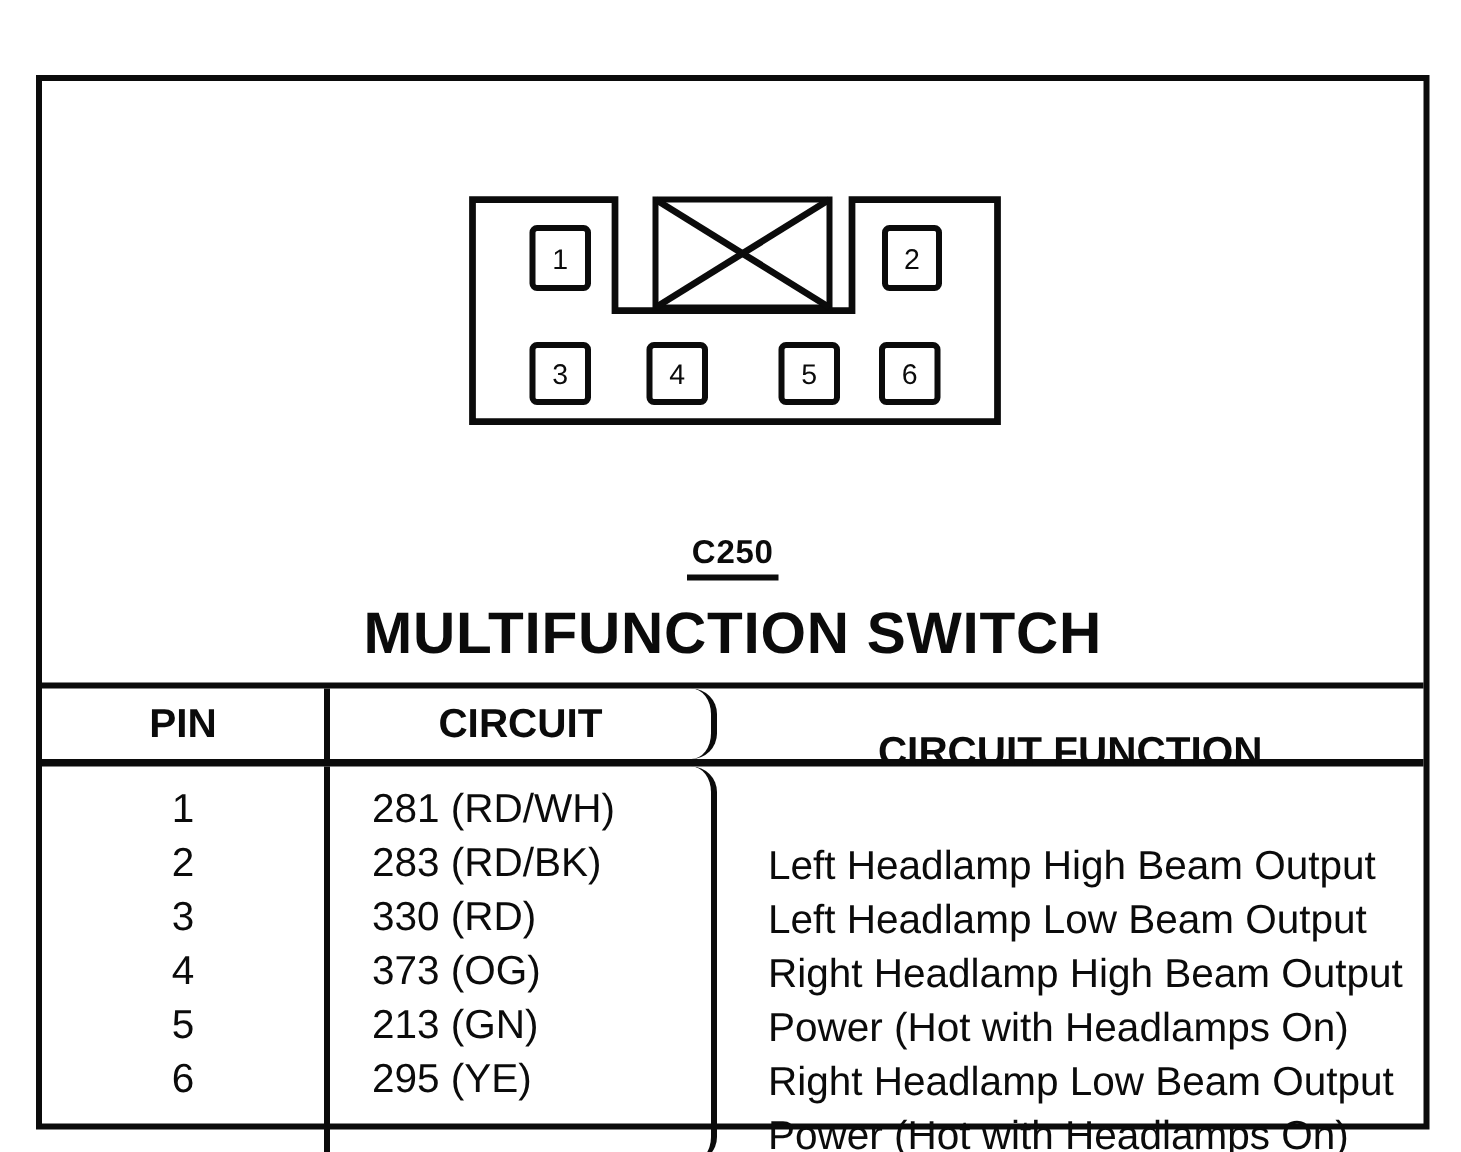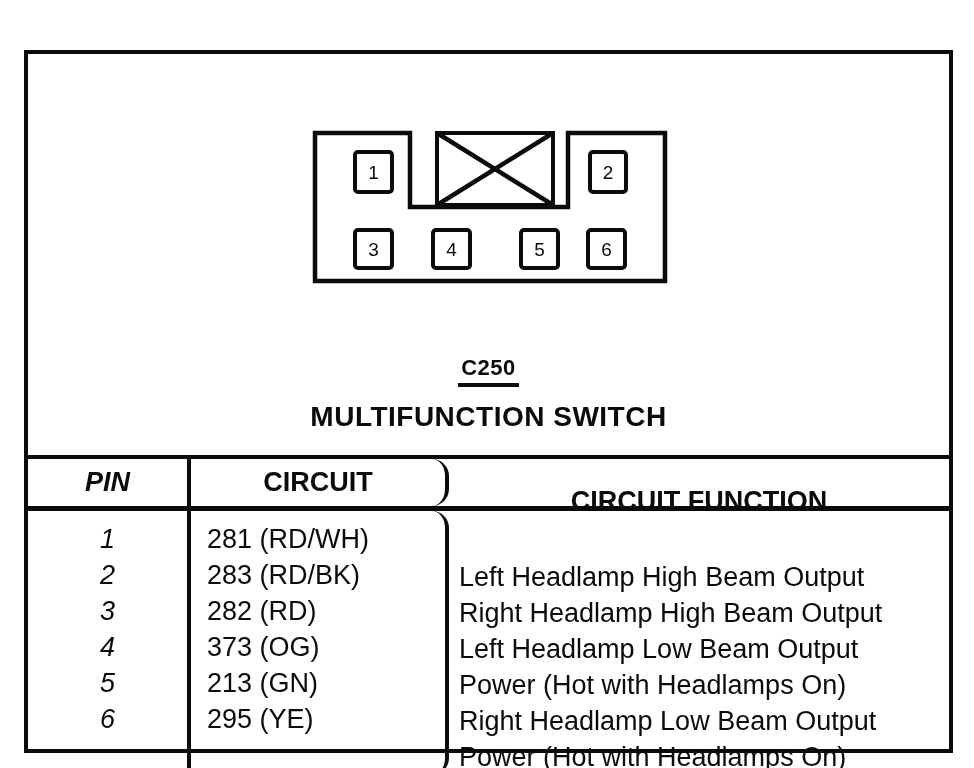--- a/index.html
+++ b/index.html
@@ -55,21 +55,21 @@
   .connector-id {
     display: inline-block;
     font-size: 22px;
     font-weight: bold;
     letter-spacing: 0.5px;
     border-bottom: 4px solid #0b0b0b;
     padding: 0 3px 2px 3px;
   }
   .connector-name-wrap { top: 347px; }
   .connector-name {
-    font-size: 28px;
+    font-size: 39px;
     font-weight: bold;
     letter-spacing: 0.5px;
   }
   .pin-table {
     position: absolute;
     left: 0;
     top: 401px;
     width: 100%;
     bottom: 0;
     border-top: 4px solid #0b0b0b;
@@ -89,24 +89,23 @@
     align-items: center;
     justify-content: center;
     box-sizing: border-box;
   }
   .tbody {
     display: flex;
     flex: 1;
     font-size: 27px;
   }
   .col-pin {
-    width: 163px;
+    width: 192px;
     border-right: 4px solid #0b0b0b;
     box-sizing: border-box;
-    font-style: italic;
   }
   .col-circuit {
     width: 258px;
     border-right: 4px solid #0b0b0b;
     box-sizing: border-box;
     border-radius: 17px;
   }
   .col-function {
     flex: 1;
     margin-top: 38px;
@@ -114,22 +113,22 @@
   .tbody .col-pin,
   .tbody .col-circuit,
   .tbody .col-function {
     padding-top: 10px;
   }
   .tbody .line {
     line-height: 36px;
     white-space: nowrap;
   }
   .tbody .col-pin .line { text-align: center; }
-  .tbody .col-circuit .line { padding-left: 16px; }
-  .tbody .col-function .line { padding-left: 10px; }
+  .tbody .col-circuit .line { padding-left: 28px; }
+  .tbody .col-function .line { padding-left: 34px; }
 </style>
 </head>
 <body>
 
 <div class="page">
   <div class="figure-frame">
 
     <svg class="connector-svg" viewBox="0 0 380 165">
 
       <path class="stroke" stroke-width="4.5" d="M7,6 H102 V80 H260 V6 H357 V154 H7 Z"></path>
@@ -184,29 +183,29 @@
           <div class="line">1</div>
           <div class="line">2</div>
           <div class="line">3</div>
           <div class="line">4</div>
           <div class="line">5</div>
           <div class="line">6</div>
         </div>
         <div class="col-circuit">
           <div class="line">281 (RD/WH)</div>
           <div class="line">283 (RD/BK)</div>
-          <div class="line">282 (RD)</div>
+          <div class="line">330 (RD)</div>
           <div class="line">373 (OG)</div>
           <div class="line">213 (GN)</div>
           <div class="line">295 (YE)</div>
         </div>
         <div class="col-function">
           <div class="line">Left Headlamp High Beam Output</div>
+          <div class="line">Left Headlamp Low Beam Output</div>
           <div class="line">Right Headlamp High Beam Output</div>
-          <div class="line">Left Headlamp Low Beam Output</div>
           <div class="line">Power (Hot with Headlamps On)</div>
           <div class="line">Right Headlamp Low Beam Output</div>
           <div class="line">Power (Hot with Headlamps On)</div>
         </div>
       </div>
     </div>
 
   </div>
 </div>
 

